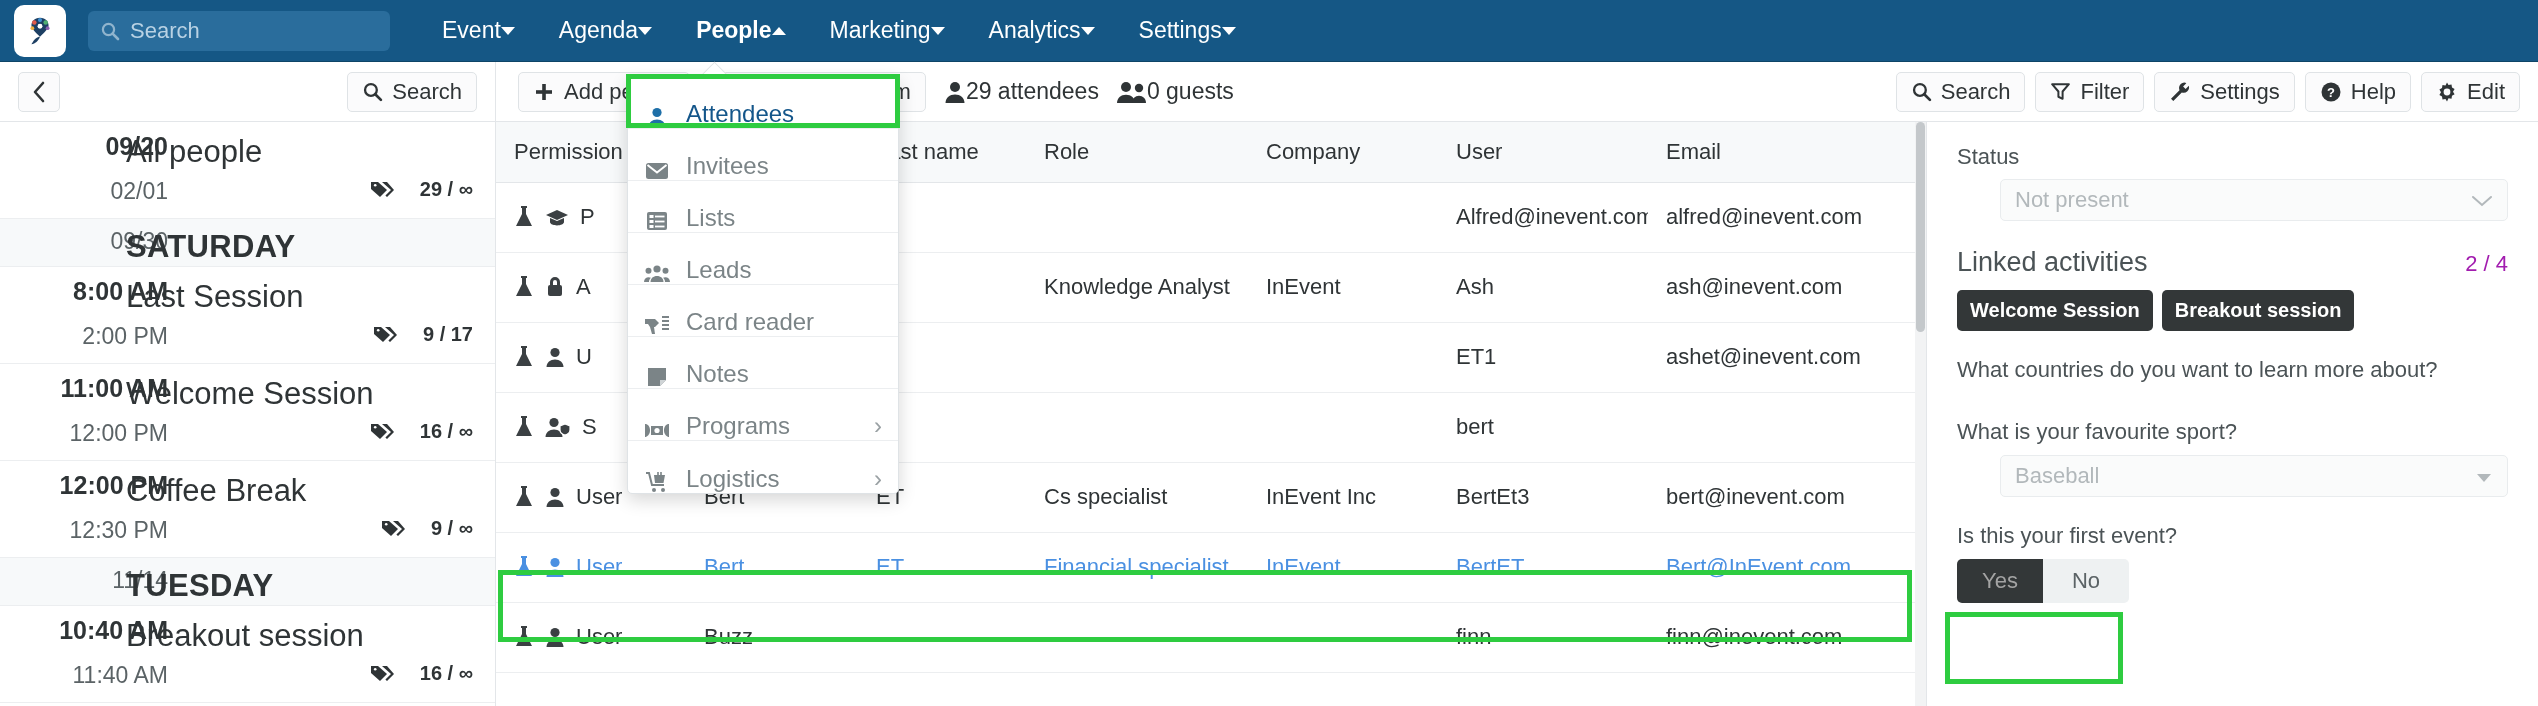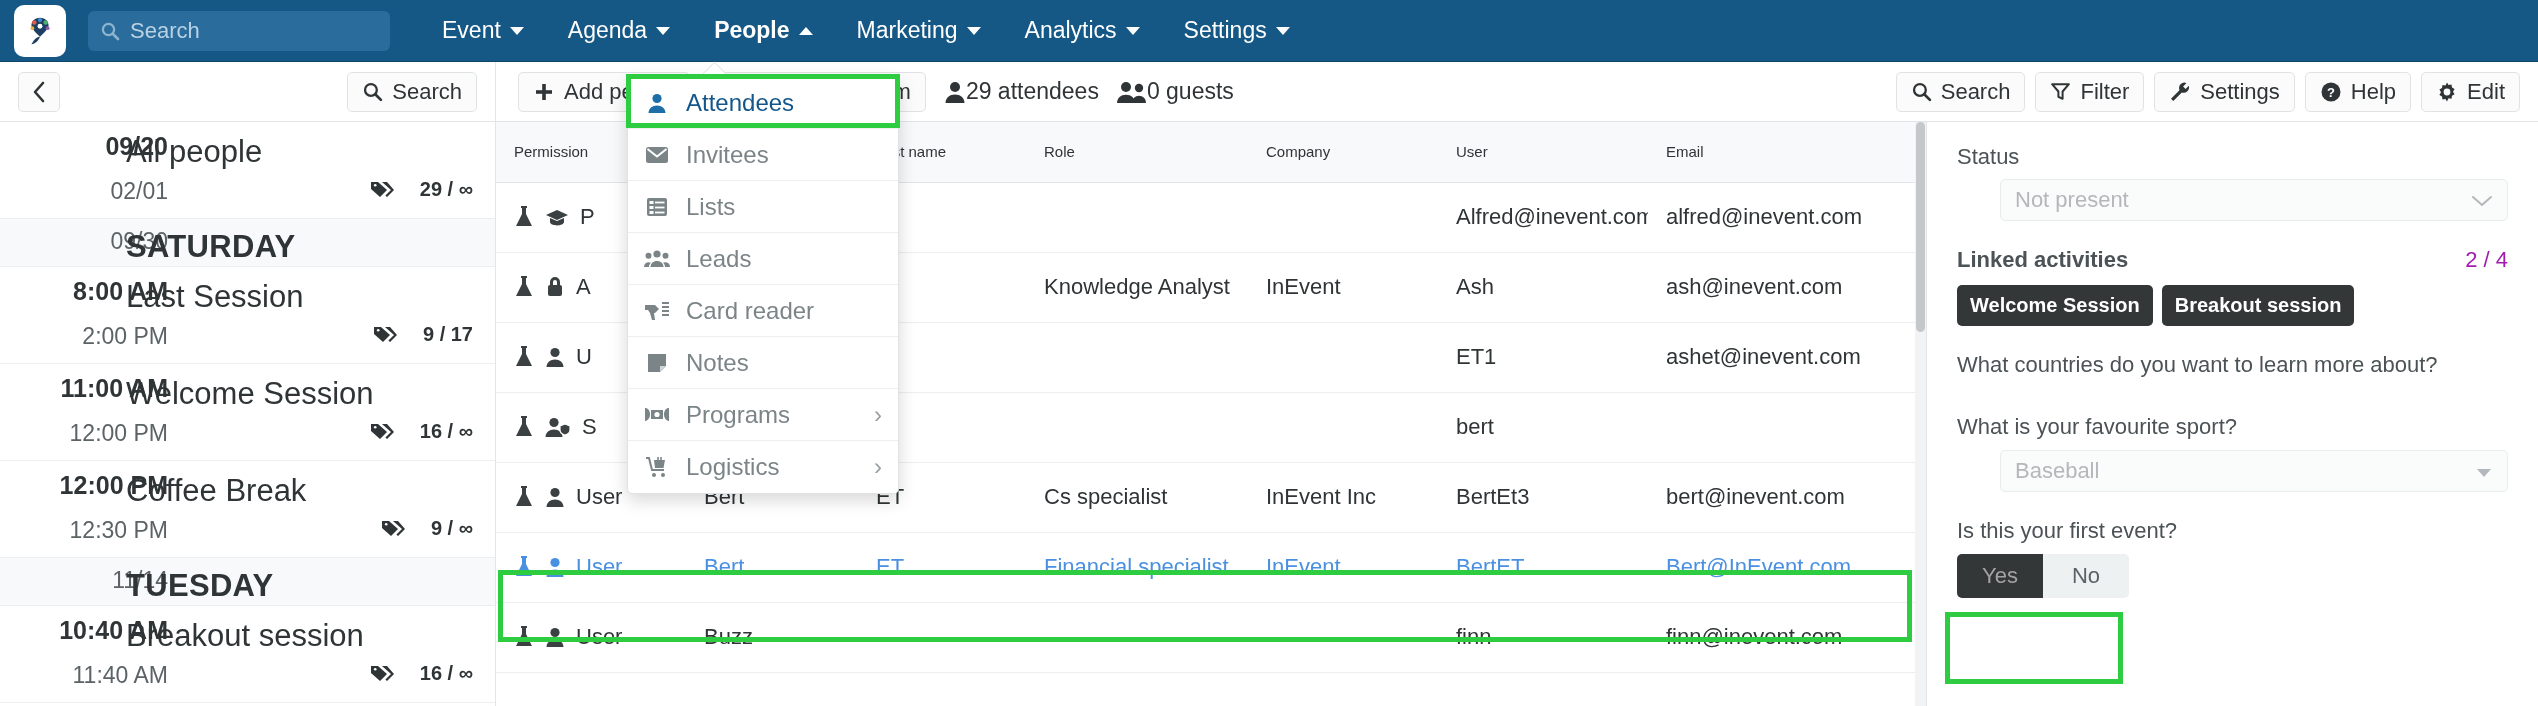--- a/index.html
+++ b/index.html
@@ -31,21 +31,21 @@
   .nav-search .mag{ width:20px; height:20px; flex:none; opacity:.62; }
   .nav-search input{
     background:transparent; border:none; outline:none; margin-left:10px;
     color:#eaf2f8; font-size:22px; font-family:"Liberation Sans",sans-serif;
     width:100%;
   }
   .nav-search input::placeholder{ color:#b9d2e4; }
 
   .nav-items{ display:flex; align-items:center; margin-left:30px; height:62px; }
   .nav-item{
-    display:flex; align-items:center; gap:9px; height:62px;
+    display:flex; align-items:center; height:62px;
     padding:0 22px; color:#ffffff; font-size:23px; cursor:pointer;
     white-space:nowrap;
   }
   .nav-item.active{ font-weight:bold; }
   .caret{ display:inline-block; width:0;height:0;
     border-left:7px solid transparent;border-right:7px solid transparent;
     border-top:8px solid #fff; }
   .caret.up{ border-top:none; border-bottom:8px solid #fff; }
 
   .nav-right{ margin-left:auto; display:flex; align-items:center; height:62px; }
@@ -108,21 +108,21 @@
   }
 
   
   .table-wrap{
     position:absolute; top:122px; left:496px; width:1430px; height:584px;
     background:#fff; overflow:hidden;
   }
   .tbl{ width:1500px; border-collapse:collapse; table-layout:fixed; }
   .tbl th{
     height:60px; background:#f7f9fa; border-bottom:1px solid #e3e6e9;
-    font-size:15px; font-weight:normal; color:#2f3436; text-align:left;
+    font-size:22px; font-weight:normal; color:#2f3436; text-align:left;
     padding-left:18px; white-space:nowrap;
   }
   .tbl td{
     height:70px; border-bottom:1px solid #eceef0; font-size:22px;
     color:#2f3436; padding-left:18px; white-space:nowrap; overflow:hidden;
   }
   .tbl tr.selected td{ color:#4a90e2; }
   .perm-cell{ display:flex; align-items:center; gap:11px; }
   .col-perm{ width:190px; } .col-first{ width:172px; } .col-last{ width:168px; }
   .col-role{ width:222px; } .col-comp{ width:190px; } .col-user{ width:210px; }
@@ -143,21 +143,21 @@
     position:absolute; top:76px; left:627px; width:272px;
     background:#fff; border:1px solid #dfe3e6; border-radius:5px;
     box-shadow:0 6px 18px rgba(0,0,0,.16); z-index:30;
   }
   .menu:before{
     content:""; position:absolute; top:-11px; left:76px; width:20px; height:20px;
     background:#fff; border-left:1px solid #dfe3e6; border-top:1px solid #dfe3e6;
     transform:rotate(45deg);
   }
   .menu-item{
-    position:relative; height:52px; display:flex; align-items:center;
+    position:relative; height:52px; display:flex; align-items:flex-end;
     padding:0 16px; gap:16px; border-bottom:1px solid #eceef0;
     font-size:24px; color:#7b8487; cursor:pointer;
   }
   .menu-item:last-child{ border-bottom:none; }
   .menu-item.active{ color:#14568a; }
   .menu-item .mi-icon{ width:26px; display:flex; justify-content:center; flex:none; }
   .menu-item .mi-arrow{ margin-left:auto; font-size:24px; color:#9aa1a4; }
 
   
   .rpanel{
@@ -166,21 +166,21 @@
     overflow:hidden;
   }
   .fld-label{ font-size:22px; color:#4b5356; margin-bottom:9px; }
   .fld-select{
     height:42px; border:1px solid #e9ecee; border-radius:5px; background:#fafbfb;
     display:flex; align-items:center; padding:0 14px; font-size:22px; color:#b2b8bb;
     margin-bottom:26px; position:relative;margin-left:43px;
   }
   .fld-select .chev{ margin-left:auto; color:#b2b8bb; font-size:20px; }
   .linked-head{ display:flex; align-items:baseline; margin-bottom:12px; }
-  .linked-head .lbl{ font-size:22px; color:#4b5356;font-weight:bold; }
+  .linked-head .lbl{ font-size:27px; color:#4b5356; }
   .linked-head .cnt{ margin-left:auto; font-size:22px; color:#a21caf; }
   .chips{ display:flex; gap:9px; margin-bottom:26px; }
   .chip{
     background:#333738; color:#fff; font-size:20px; font-weight:bold;
     border-radius:5px; padding:9px 13px; white-space:nowrap;
   }
   .q-label{ font-size:22px; color:#4b5356; margin-bottom:10px; }
   .gap{ height:26px; }
   .toggle{ display:inline-flex; border-radius:5px; overflow:hidden; }
   .toggle div{

